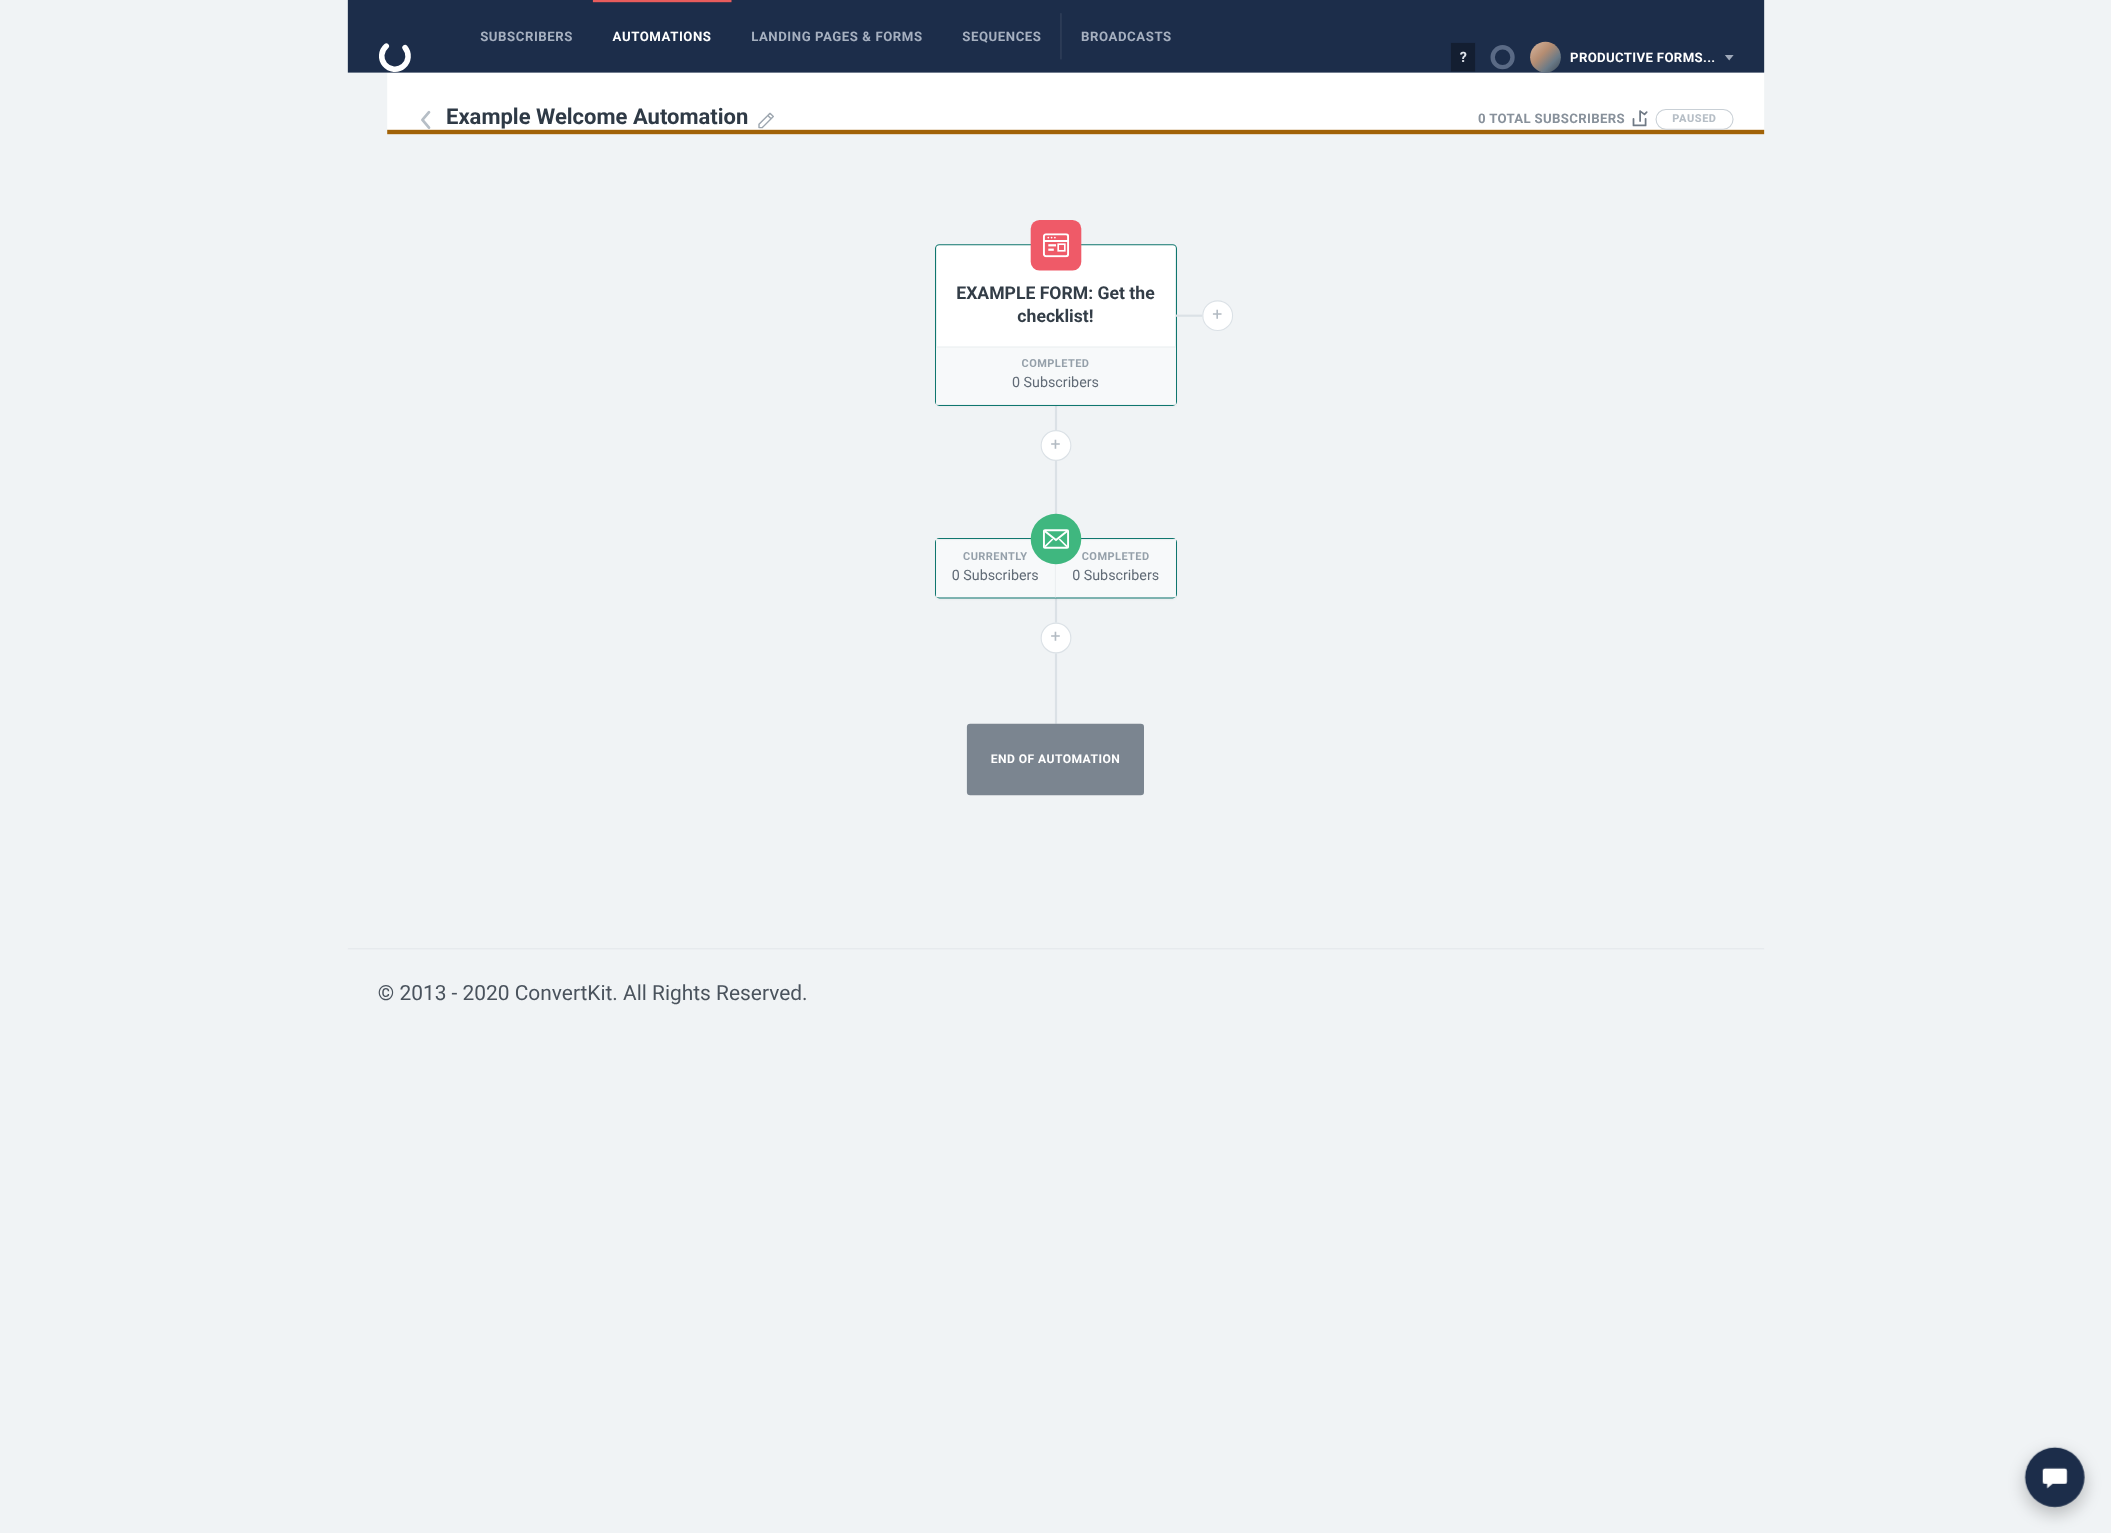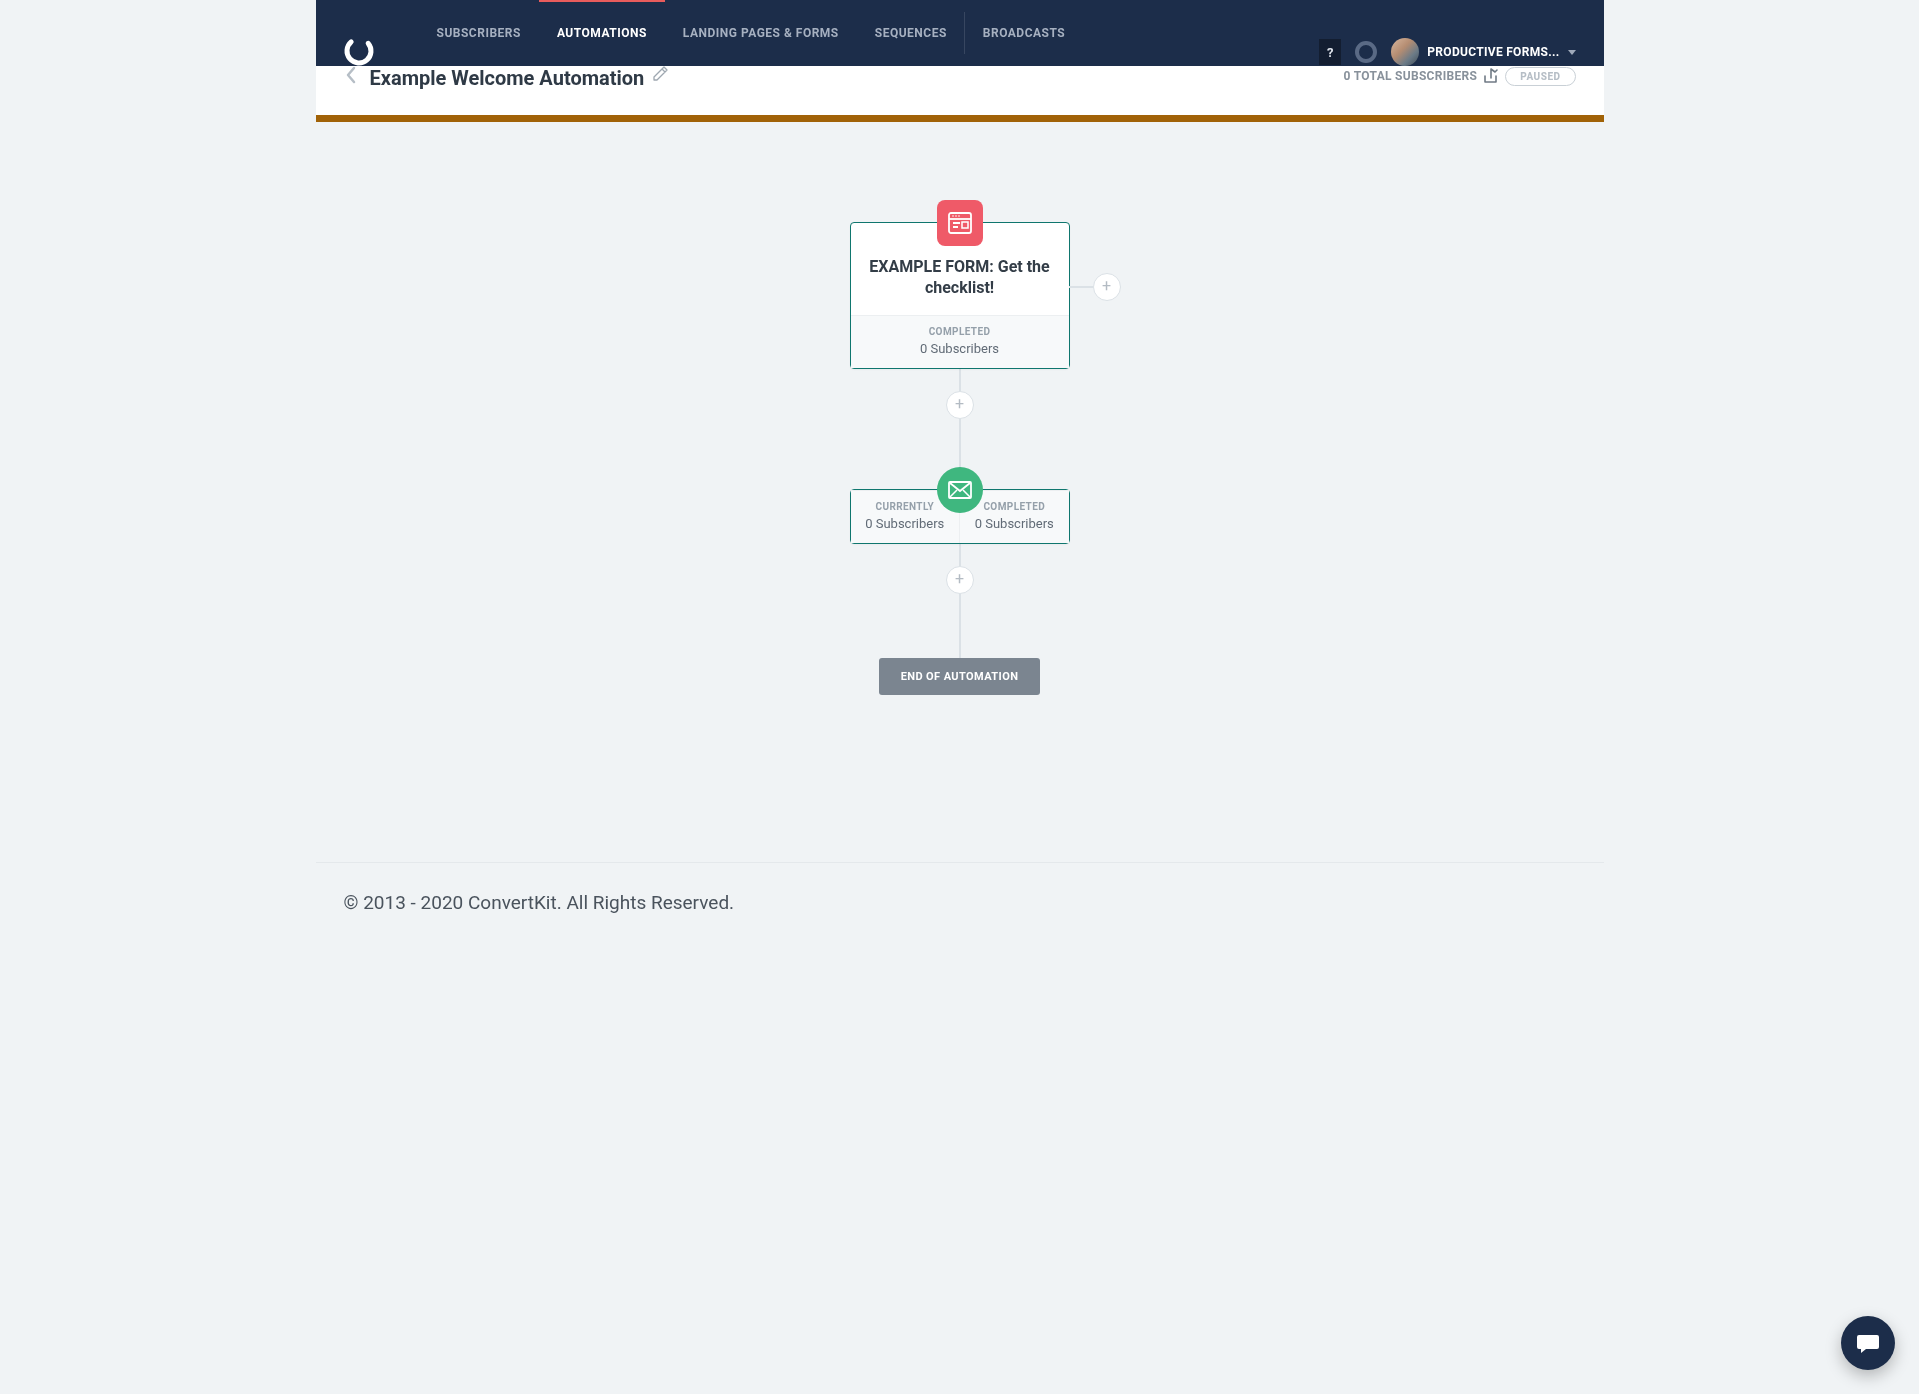--- a/index.html
+++ b/index.html
@@ -100,23 +100,24 @@
     border-left: 4px solid transparent;
     border-right: 4px solid transparent;
     border-top: 5px solid #9fa9ba;
   }
 
   
   .subheader {
     background: #fff;
     height: 56px;
     display: flex;
-    align-items: flex-start;
+    align-items: flex-end;
     padding: 0 28px;
-    border-bottom: 7px solid #a16207;
+    border-bottom: 4px solid #a16207;
+    margin-left: 36px;
   }
   .back-chevron {
     margin-right: 12px;
     cursor: pointer;
     display: flex;
   }
   .automation-title {
     font-size: 20px;
     font-weight: 700;
     color: #2f3a46;
@@ -250,21 +251,21 @@
   .side-conn {
     width: 24px; height: 2px; background: #dbe1e6;
   }
 
   .end-node {
     background: #7b8590;
     color: #fff;
     font-size: 11px;
     font-weight: 700;
     letter-spacing: 0.4px;
-    padding: 12px 22px;
+    padding: 26px 22px;
     border-radius: 3px;
   }
 
   
   .footer {
     border-top: 1px solid #e4e8eb;
     background: #f0f3f5;
     padding: 28px;
     font-size: 19px;
     color: #4a535d;

